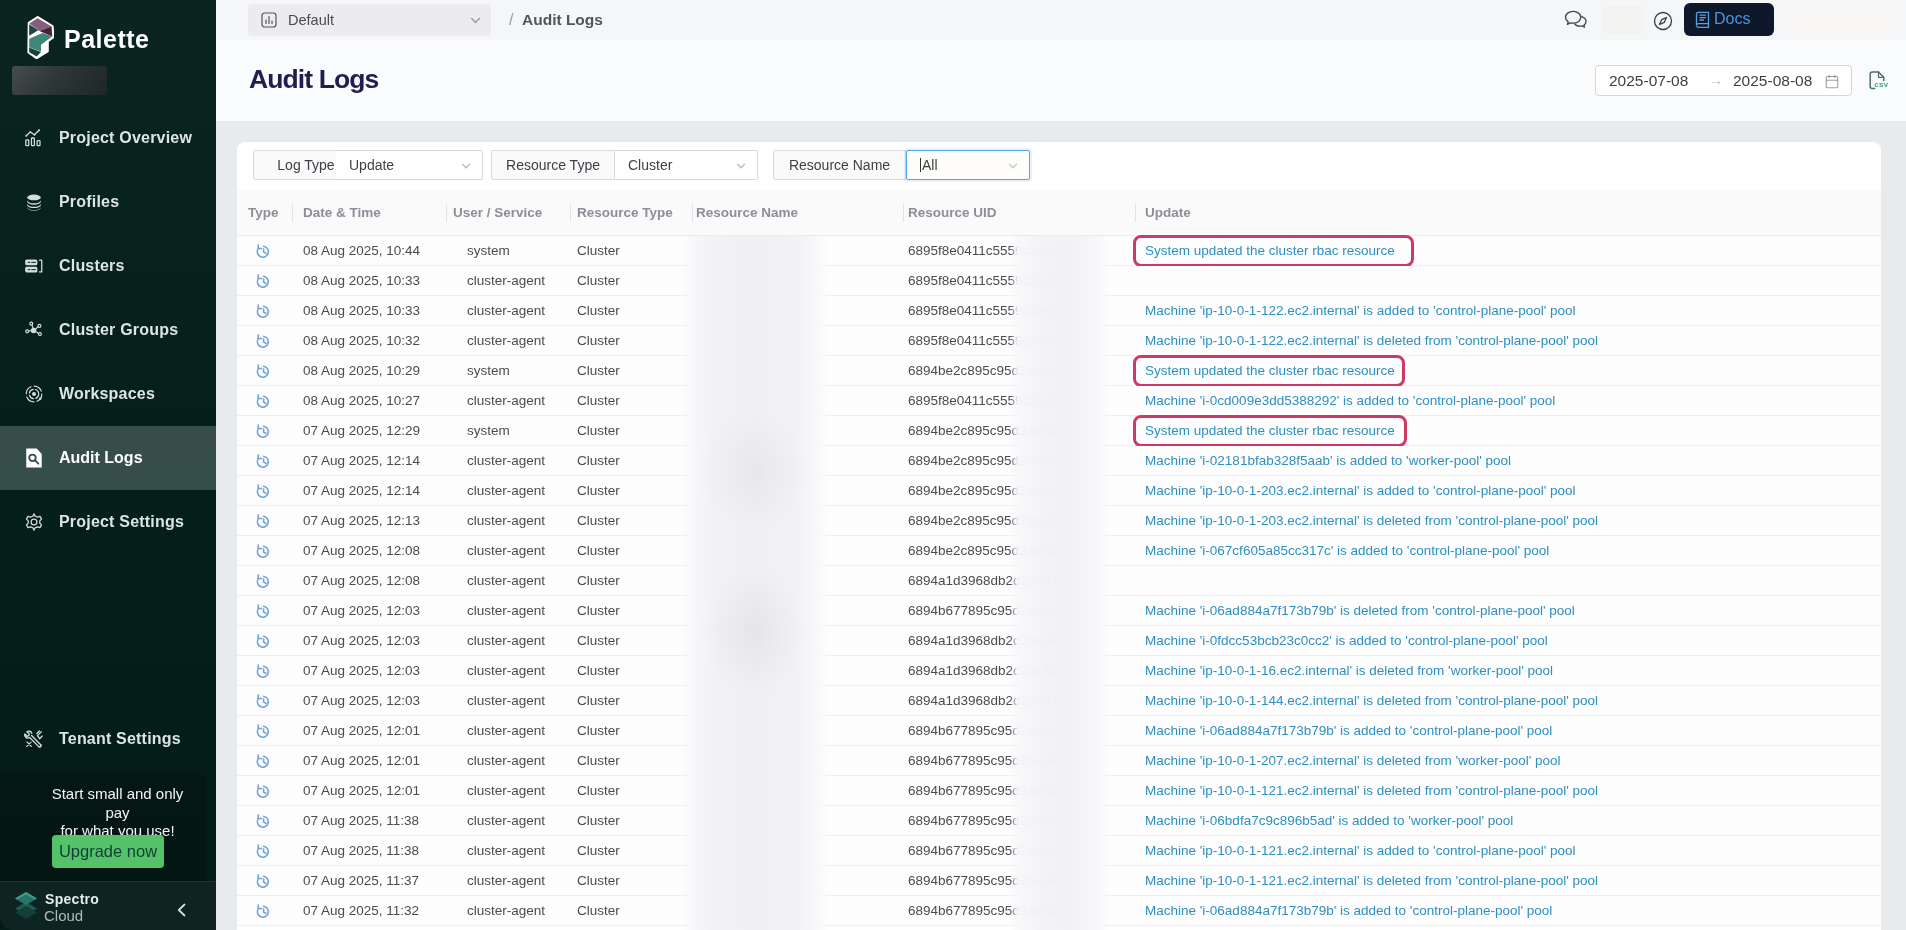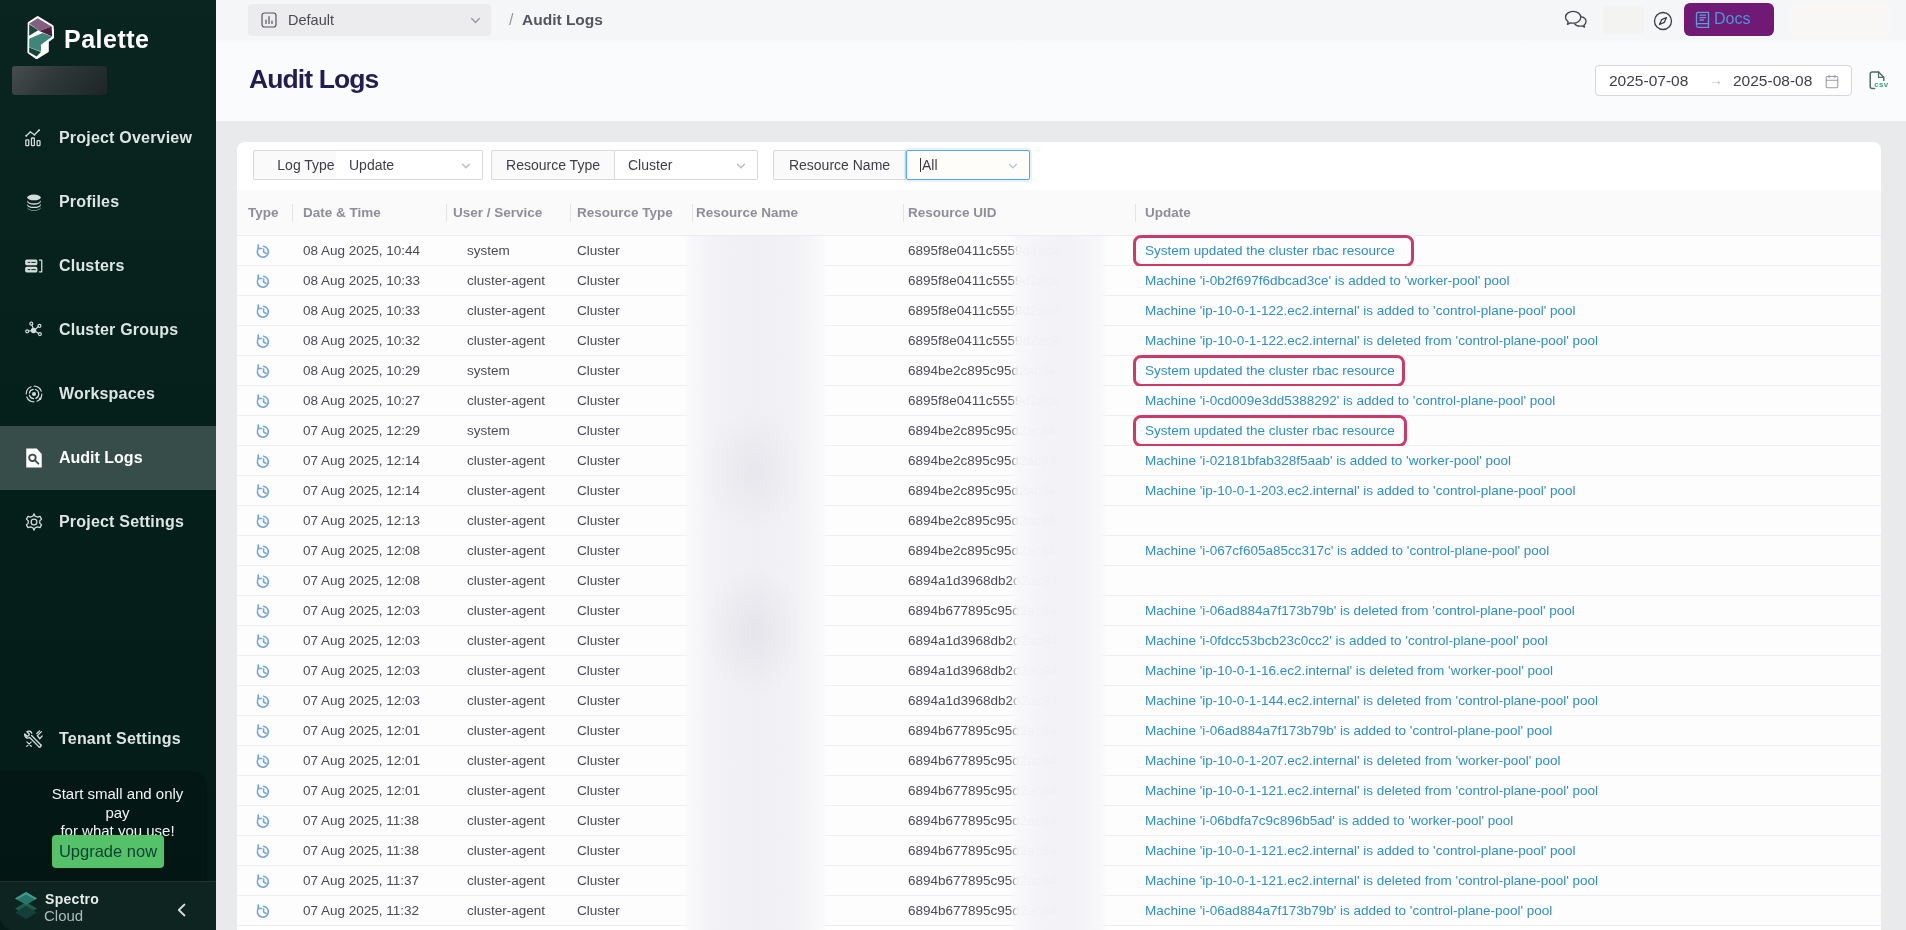--- a/index.html
+++ b/index.html
@@ -27,21 +27,21 @@
 
 #topbar { position:absolute; left:216px; top:0; width:1690px; height:40px; background:#f5f6f8; }
 .defaultbox { position:absolute; left:32px; top:4px; width:243px; height:32px; background:#ececee; border-radius:4px; }
 .defaultbox .txt { position:absolute; left:40px; top:0; line-height:32px; font-size:14.5px; color:#4a4a52; }
 .defaultbox .chev { position:absolute; right:9px; top:10px; }
 .crumb-slash { position:absolute; left:293px; top:0; line-height:40px; font-size:16px; color:#9a9aa4; }
 .crumb { position:absolute; left:306px; top:0; line-height:40px; font-size:15.5px; font-weight:600; color:#54545f; }
 .chaticon { position:absolute; left:1348px; top:10px; }
 .blurbox1 { position:absolute; left:1386px; top:6px; width:42px; height:28px; background:#f3f3f2; border-radius:4px; }
 .compass { position:absolute; left:1437px; top:11px; }
-.docsbtn { position:absolute; left:1468px; top:3px; width:90px; height:33px; background:#701a75; border-radius:6px; }
+.docsbtn { position:absolute; left:1468px; top:3px; width:90px; height:33px; background:#0f172a; border-radius:6px; }
 .docsbtn .bi { position:absolute; left:10px; top:8px; }
 .docsbtn .dt { position:absolute; left:30px; top:7px; font-size:16px; font-weight:500; color:#4798d8; }
 .blurbox2 { position:absolute; left:1574px; top:2px; width:100px; height:36px; background:#f8f7f5; border-radius:4px; }
 #topbar2 { position:absolute; left:216px; top:0; width:1690px; height:121px; background:linear-gradient(180deg,#f5f6f8 0%,#f6f7f9 33%,#fafbfd 34%,#fafbfd 100%); }
 .pagetitle { position:absolute; left:249px; top:64px; font-size:26.5px; font-weight:700; color:#201d50; letter-spacing:-0.9px; }
 .daterange { position:absolute; left:1595px; top:65px; width:257px; height:31px; background:#fff; border:1px solid #d5d5da; border-radius:4px; z-index:3; }
 .daterange .d1 { position:absolute; left:13px; top:0; line-height:29px; font-size:15.5px; color:#3e3e46; }
 .daterange .arr { position:absolute; left:113px; top:0; line-height:28px; font-size:14px; color:#b9b9c2; }
 .daterange .d2 { position:absolute; left:137px; top:0; line-height:29px; font-size:15.5px; color:#3e3e46; }
 .daterange .cal { position:absolute; right:12px; top:8px; }
@@ -193,21 +193,20 @@
 <div class="trow odd" style="top:266px">
       <span class="c-type"><svg class="hist" width="17" height="17" viewBox="0 0 17 17" fill="none" stroke="#72a4d8" stroke-width="1.6" stroke-linecap="round" stroke-linejoin="round">
           <path d="M3.2 2.1 L3.2 5.5 L6.6 5.5"></path>
           <path d="M3.4 5.4 A 5.5 5.5 0 1 0 8.5 3.2"></path>
           <path d="M8.6 6.0 V 9.1 L 10.9 10.3"></path>
         </svg></span>
       <span class="c-date">08 Aug 2025, 10:33</span>
       <span class="c-user">cluster-agent</span>
       <span class="c-rtype">Cluster</span>
       <span class="c-uid">6895f8e0411c5559d2ac8</span>
-      <span class="c-upd">Machine 'i-0b2f697f6dbcad3ce' is added to 'worker-pool' pool</span>
     </div>
 <div class="trow" style="top:296px">
       <span class="c-type"><svg class="hist" width="17" height="17" viewBox="0 0 17 17" fill="none" stroke="#72a4d8" stroke-width="1.6" stroke-linecap="round" stroke-linejoin="round">
           <path d="M3.2 2.1 L3.2 5.5 L6.6 5.5"></path>
           <path d="M3.4 5.4 A 5.5 5.5 0 1 0 8.5 3.2"></path>
           <path d="M8.6 6.0 V 9.1 L 10.9 10.3"></path>
         </svg></span>
       <span class="c-date">08 Aug 2025, 10:33</span>
       <span class="c-user">cluster-agent</span>
       <span class="c-rtype">Cluster</span>
@@ -291,20 +290,21 @@
 <div class="trow odd" style="top:506px">
       <span class="c-type"><svg class="hist" width="17" height="17" viewBox="0 0 17 17" fill="none" stroke="#72a4d8" stroke-width="1.6" stroke-linecap="round" stroke-linejoin="round">
           <path d="M3.2 2.1 L3.2 5.5 L6.6 5.5"></path>
           <path d="M3.4 5.4 A 5.5 5.5 0 1 0 8.5 3.2"></path>
           <path d="M8.6 6.0 V 9.1 L 10.9 10.3"></path>
         </svg></span>
       <span class="c-date">07 Aug 2025, 12:13</span>
       <span class="c-user">cluster-agent</span>
       <span class="c-rtype">Cluster</span>
       <span class="c-uid">6894be2c895c95d2ac84</span>
+      <span class="c-upd">Machine 'ip-10-0-1-203.ec2.internal' is deleted from 'control-plane-pool' pool</span>
     </div>
 <div class="trow" style="top:536px">
       <span class="c-type"><svg class="hist" width="17" height="17" viewBox="0 0 17 17" fill="none" stroke="#72a4d8" stroke-width="1.6" stroke-linecap="round" stroke-linejoin="round">
           <path d="M3.2 2.1 L3.2 5.5 L6.6 5.5"></path>
           <path d="M3.4 5.4 A 5.5 5.5 0 1 0 8.5 3.2"></path>
           <path d="M8.6 6.0 V 9.1 L 10.9 10.3"></path>
         </svg></span>
       <span class="c-date">07 Aug 2025, 12:08</span>
       <span class="c-user">cluster-agent</span>
       <span class="c-rtype">Cluster</span>

